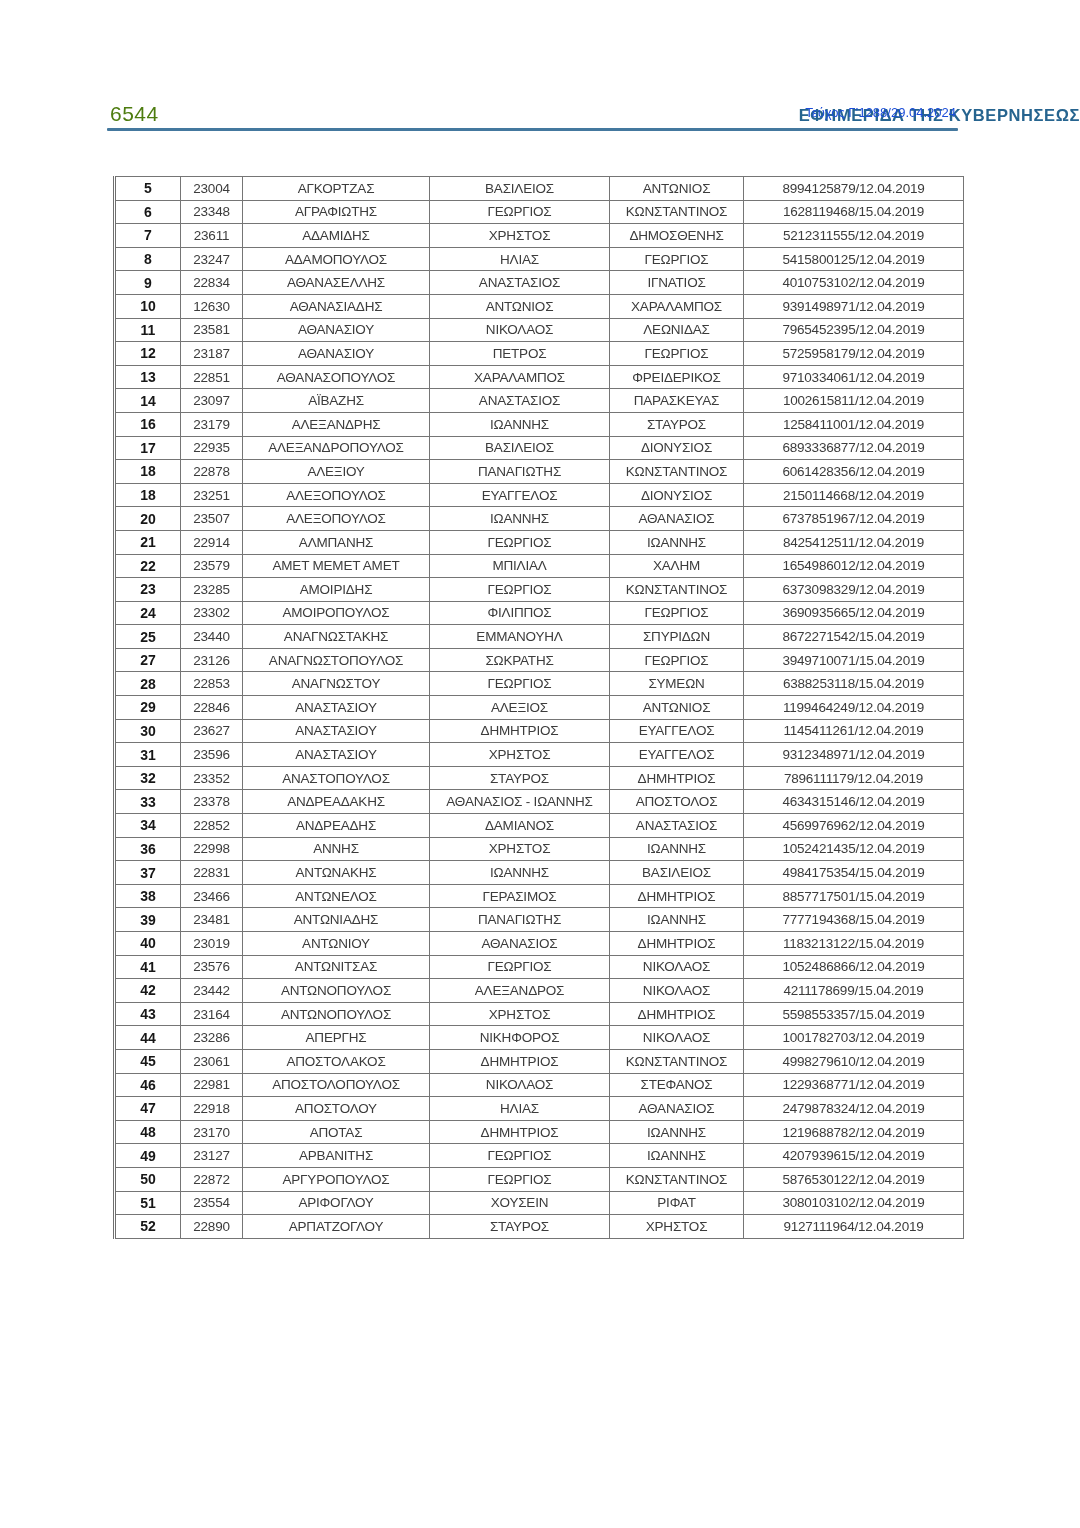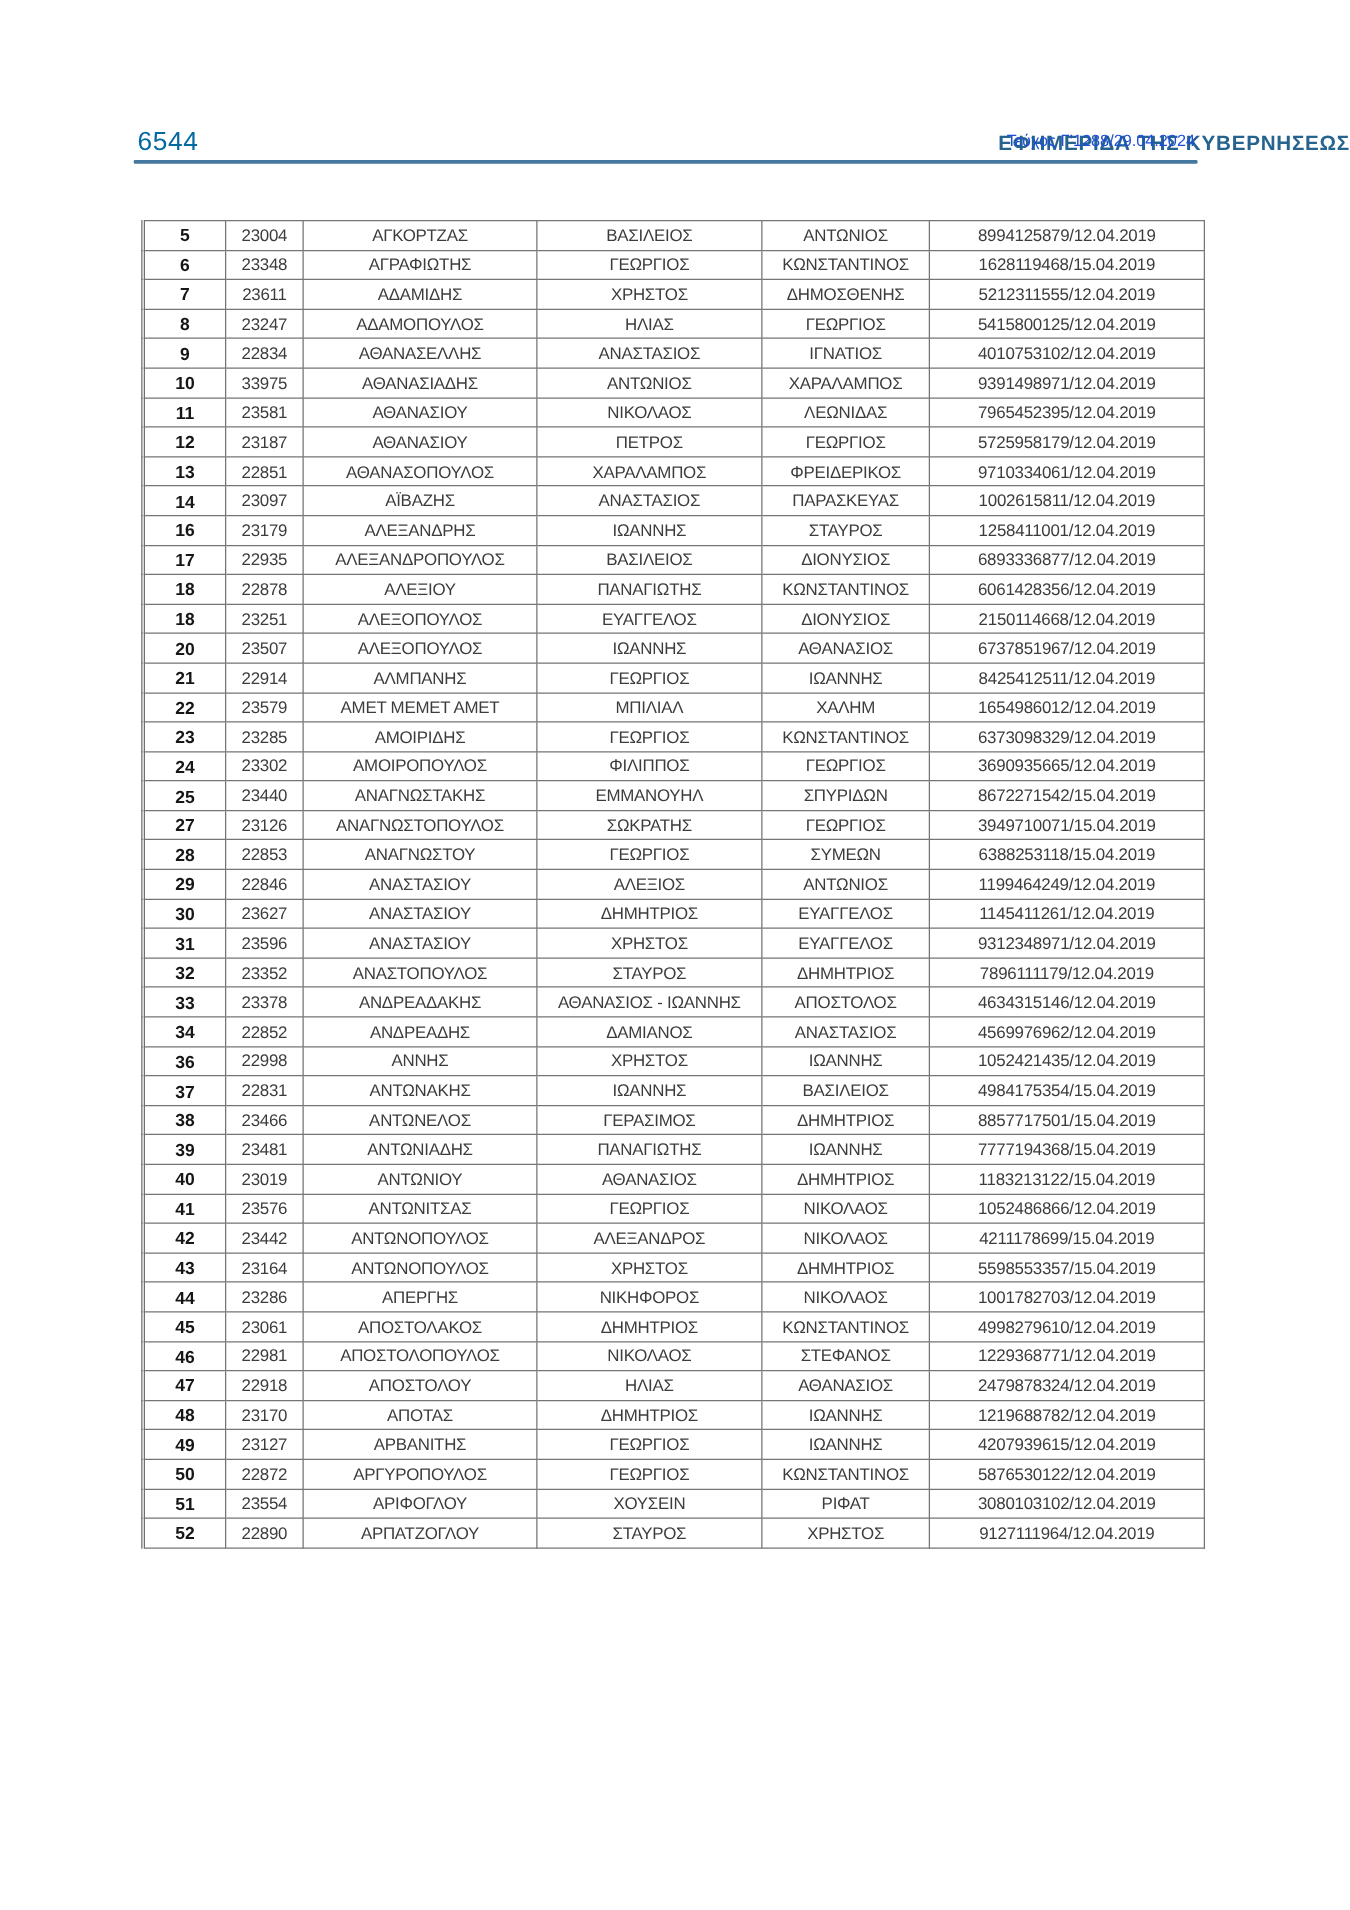--- a/index.html
+++ b/index.html
@@ -10,21 +10,21 @@
     background: #ffffff;
     font-family: "Liberation Sans", sans-serif;
     overflow: hidden;
   }
   
   .page-number {
     position: absolute;
     left: 110px;
     top: 102px;
     font-size: 21px;
-    color: #0369a1;
+    color: #4d7c0f;
     letter-spacing: 0.5px;
   }
   .masthead {
     position: absolute;
     left: 0;
     right: 0;
     top: 106px;
     text-align: right;
     font-size: 16.5px;
     font-weight: bold;
@@ -135,21 +135,21 @@
         <tr>
           <td class="row-index">9</td>
           <td>22834</td>
           <td>ΑΘΑΝΑΣΕΛΛΗΣ</td>
           <td>ΑΝΑΣΤΑΣΙΟΣ</td>
           <td>ΙΓΝΑΤΙΟΣ</td>
           <td>4010753102/12.04.2019</td>
         </tr>
         <tr>
           <td class="row-index">10</td>
-          <td>33975</td>
+          <td>12630</td>
           <td>ΑΘΑΝΑΣΙΑΔΗΣ</td>
           <td>ΑΝΤΩΝΙΟΣ</td>
           <td>ΧΑΡΑΛΑΜΠΟΣ</td>
           <td>9391498971/12.04.2019</td>
         </tr>
         <tr>
           <td class="row-index">11</td>
           <td>23581</td>
           <td>ΑΘΑΝΑΣΙΟΥ</td>
           <td>ΝΙΚΟΛΑΟΣ</td>

